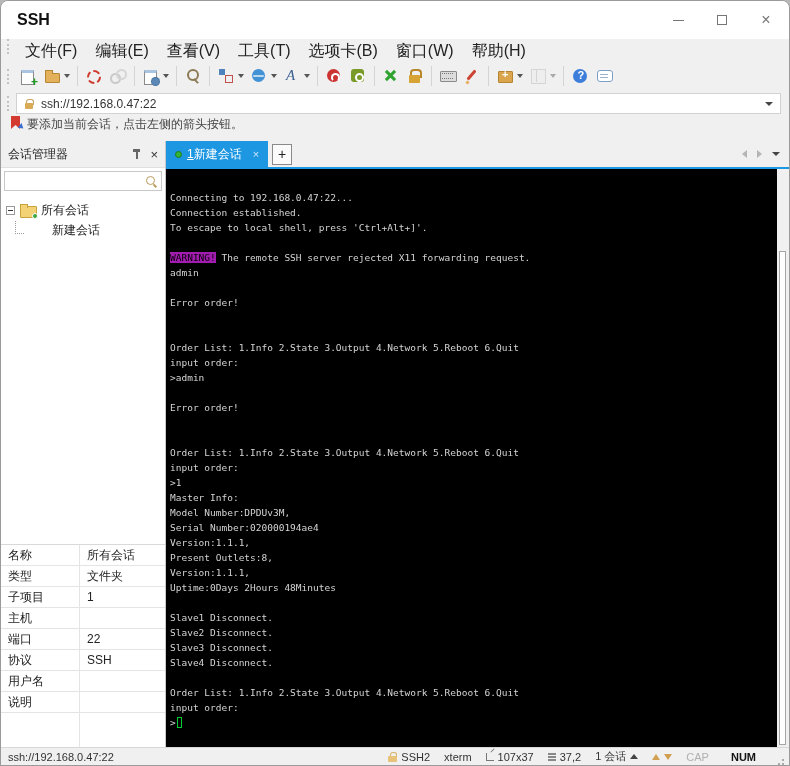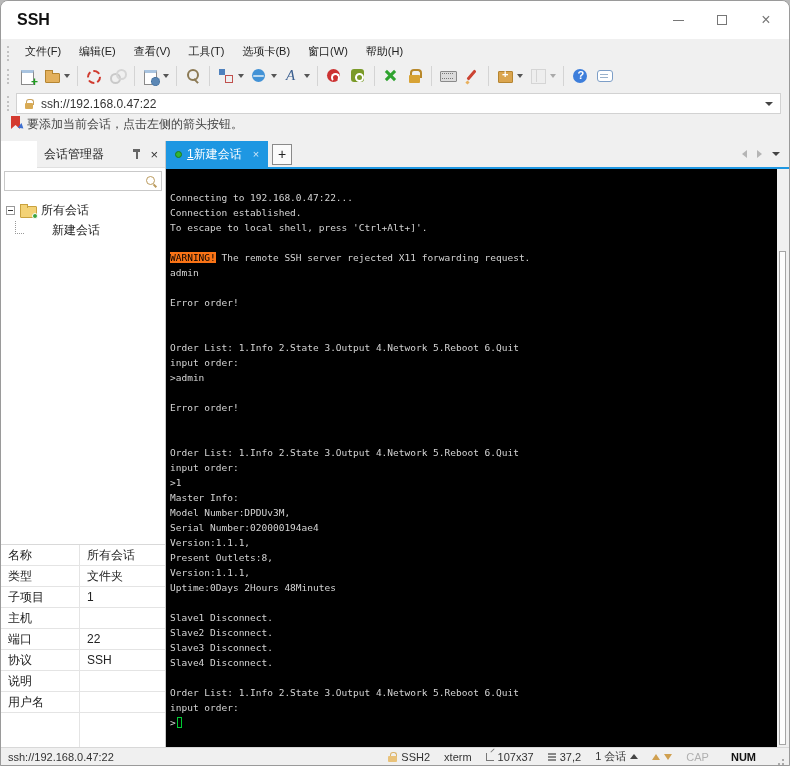--- a/index.html
+++ b/index.html
@@ -9,21 +9,21 @@
     font-family:"Liberation Sans","DejaVu Sans",sans-serif;color:#222;}
   
   .titlebar{height:38px;background:#fff;display:flex;align-items:center;padding:0 16px;flex:0 0 auto;}
   .title{font-size:16px;font-weight:bold;color:#111;}
   .wincontrols{margin-left:auto;display:flex;align-items:center;gap:30px;}
   .wc{width:14px;height:14px;display:flex;align-items:center;justify-content:center;color:#777;cursor:default;}
   .minbar{width:11px;height:1px;background:#777;display:block;}
   .maxbox{width:10px;height:10px;border:1px solid #777;display:block;}
   .wc.close{font-size:16px;line-height:1;color:#777;}
   
-  .menubar{height:22px;display:flex;align-items:flex-end;padding-left:6px;font-size:11px;flex:0 0 auto;}
+  .menubar{height:22px;display:flex;align-items:flex-start;padding-left:6px;font-size:16px;flex:0 0 auto;}
   .grip{border-left:2px dotted #c2c2c2;height:15px;margin-right:7px;}
   .menu-item{padding:2px 9px;color:#222;}
   
   .toolbar{height:30px;display:flex;align-items:center;padding-left:6px;flex:0 0 auto;}
   .tbtn{display:flex;align-items:center;padding:2px 2px;margin:0 1px;}
   .tsep{width:1px;height:20px;background:#d4d4d4;margin:0 4px;}
   .dd{width:0;height:0;border-left:3px solid transparent;border-right:3px solid transparent;border-top:4px solid #555;margin-left:3px;}
   .ti{width:18px;height:18px;position:relative;display:inline-block;}
   .i-new-session::before{content:"";position:absolute;left:2px;top:3px;width:11px;height:11px;background:#fff;border:1px solid #8a8a8a;border-top:3px solid #a9c4e0;}
   .i-new-session::after{content:"+";position:absolute;right:-1px;bottom:-4px;color:#1f9d1f;font-weight:bold;font-size:12px;}
@@ -71,21 +71,21 @@
   .minilock::after{content:"";position:absolute;left:1px;top:4px;width:8px;height:6px;background:#d9ab55;border-radius:1px;}
   .addr-dd{margin-left:auto;width:0;height:0;border-left:4px solid transparent;border-right:4px solid transparent;border-top:4px solid #444;}
   
   .noticerow{height:25px;display:flex;align-items:flex-start;padding-left:10px;gap:7px;font-size:12px;color:#444;flex:0 0 auto;}
   .flag{width:9px;height:13px;position:relative;display:inline-block;}
   .flag::before{content:"";position:absolute;inset:0;background:#d43a2f;clip-path:polygon(0 0,100% 0,100% 100%,50% 70%,0 100%);}
   .flag::after{content:"";position:absolute;right:-4px;bottom:-1px;width:0;height:0;border-left:5px solid #3d6fd0;border-top:3px solid transparent;border-bottom:3px solid transparent;transform:rotate(40deg);}
   
   .main{flex:1;display:flex;min-height:0;}
   .left-panel{width:165px;background:#fff;border-right:1px solid #c9c9c9;display:flex;flex-direction:column;flex:0 0 auto;}
-  .lp-header{height:27px;background:#f0f0f0;border-bottom:1px solid #e0e0e0;display:flex;align-items:center;padding:0 7px;font-size:12px;gap:9px;flex:0 0 auto;margin-left:36px;}
+  .lp-header{height:27px;background:#f0f0f0;border-bottom:1px solid #e0e0e0;display:flex;align-items:center;padding:0 7px;font-size:12px;gap:9px;flex:0 0 auto;}
   .lp-title{flex:1;color:#222;}
   .pin{width:9px;height:12px;position:relative;display:inline-block;}
   .pin::before{content:"";position:absolute;left:1px;top:1px;width:7px;height:3px;background:#666;}
   .pin::after{content:"";position:absolute;left:4px;top:4px;width:1.5px;height:7px;background:#666;}
   .lp-close{font-size:13px;color:#333;line-height:1;}
   .lp-search{margin:3px;height:20px;border:1px solid #c9c9c9;background:#fff;display:flex;align-items:center;padding:0 4px;flex:0 0 auto;}
   .lp-search input{border:none;outline:none;flex:1;min-width:0;font-size:11px;background:transparent;}
   .mag{width:12px;height:12px;position:relative;flex:0 0 auto;}
   .mag::before{content:"";position:absolute;left:1px;top:1px;width:7px;height:7px;border:1.5px solid #bb9b5e;border-radius:50%;}
   .mag::after{content:"";position:absolute;left:9px;top:9px;width:1.5px;height:4px;background:#bb9b5e;transform:rotate(-45deg);}
@@ -115,21 +115,21 @@
   .plus-btn{width:20px;height:21px;align-self:center;margin-left:4px;background:#fbfbfb;border:1px solid #8a8a8a;display:flex;align-items:center;justify-content:center;font-size:14px;color:#222;}
   .tab-spacer{flex:1;}
   .tab-nav{display:flex;align-items:center;gap:10px;padding-right:9px;}
   .arr{width:0;height:0;border-top:4px solid transparent;border-bottom:4px solid transparent;}
   .arr.left{border-right:5px solid #b5b5b5;}
   .arr.right{border-left:5px solid #b5b5b5;}
   .tab-dd{width:0;height:0;border-left:4px solid transparent;border-right:4px solid transparent;border-top:4px solid #444;}
   .terminal-wrap{flex:1;display:flex;min-height:0;}
   .terminal{flex:1;background:#000;padding:21px 0 0 4px;font-family:"DejaVu Sans Mono","Liberation Mono",monospace;font-size:9.5px;line-height:15px;color:#d4d4d4;white-space:pre;overflow:hidden;}
   .tline{height:15px;}
-  .inverse{background:#f97316;color:#000;}
+  .inverse{background:#a21caf;color:#000;}
   .cursor{display:inline-block;width:5px;height:11px;border:1px solid #00cc33;vertical-align:-2px;margin-left:1px;}
   .vscroll{width:12px;background:#f0f0f0;position:relative;flex:0 0 auto;}
   .vthumb{position:absolute;left:2px;top:82px;bottom:2px;width:7px;background:#fdfdfd;border:1px solid #a5a5a5;}
   
   .statusbar{height:18px;background:#f0f0f0;border-top:1px solid #d8d8d8;display:flex;align-items:center;font-size:11px;color:#333;padding:0 5px;flex:0 0 auto;gap:0;}
   .sb-left{padding-left:2px;}
   .sb-right{margin-left:auto;display:flex;align-items:center;gap:14px;}
   .sb-item{display:flex;align-items:center;gap:4px;}
   .sb-lock{width:9px;height:10px;position:relative;display:inline-block;}
   .sb-lock::before{content:"";position:absolute;left:2px;top:0;width:5px;height:4px;border:1.5px solid #d9b36a;border-bottom:none;border-radius:3px 3px 0 0;}
@@ -313,25 +313,25 @@
           </div>
           <div class="prow">
             <span class="plabel">端口</span>
             <span class="pvalue">22</span>
           </div>
           <div class="prow">
             <span class="plabel">协议</span>
             <span class="pvalue">SSH</span>
           </div>
           <div class="prow">
+            <span class="plabel">用户名</span>
+            <span class="pvalue"></span>
+          </div>
+          <div class="prow">
             <span class="plabel">说明</span>
-            <span class="pvalue"></span>
-          </div>
-          <div class="prow">
-            <span class="plabel">用户名</span>
             <span class="pvalue"></span>
           </div>
           <div class="pfiller">
             <span class="plabel"></span>
           </div>
         </div>
     </div>
 
     <div class="right">
       <div class="tabbar">

